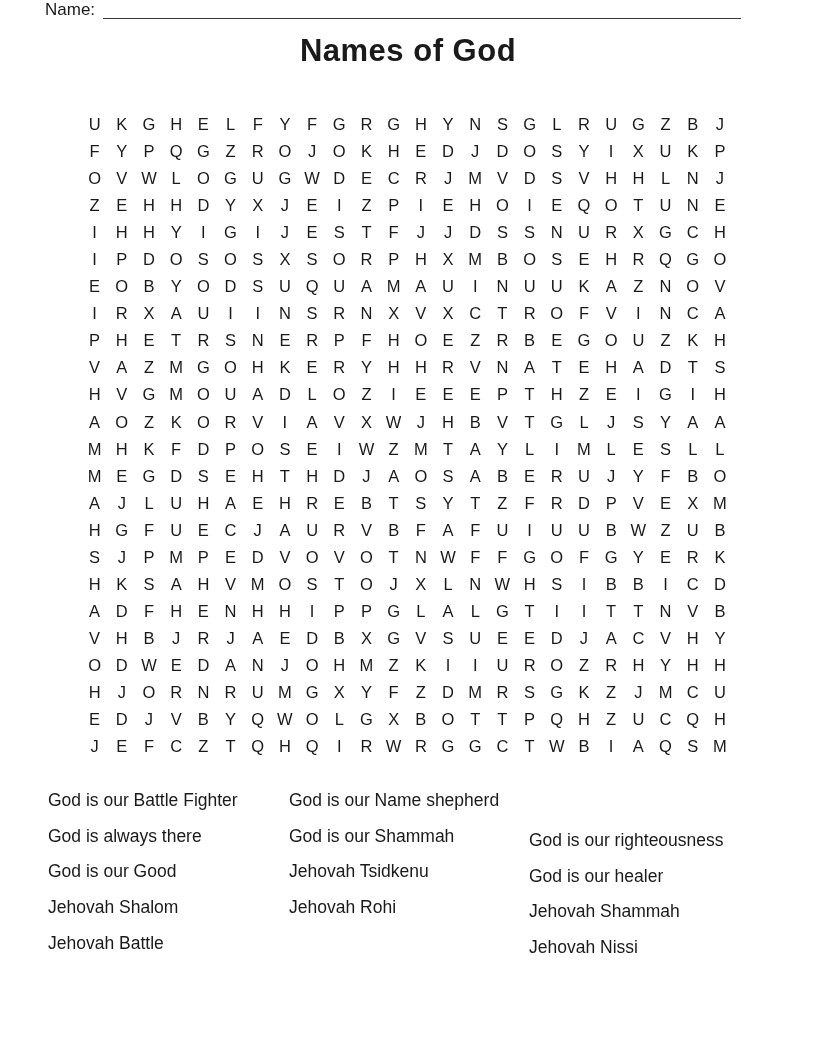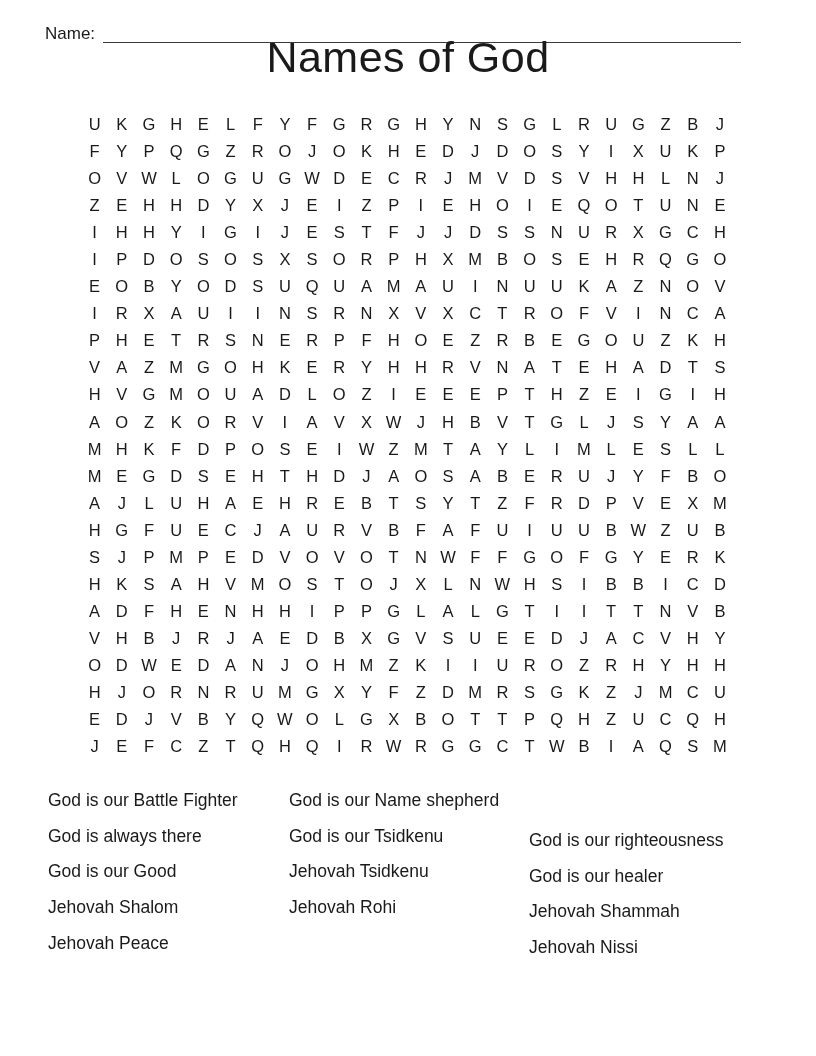--- a/index.html
+++ b/index.html
@@ -27,38 +27,37 @@
   .name-row {
     position: absolute;
     left: 45px;
     top: 1px;
     width: 696px;
     display: flex;
     align-items: flex-end;
     gap: 8px;
     font-size: 17px;
     line-height: 18px;
-    margin-top: 24px;
   }
   .name-label { white-space: nowrap; }
   .name-line {
     flex: 1;
     height: 17px;
     border-bottom: 1.6px solid var(--line);
   }
   
   .title {
     position: absolute;
     top: 33px;
     left: 0;
     width: 100%;
     margin: 0;
     text-align: center;
-    font-size: 43px;
-    font-weight: normal;
+    font-size: 31px;
+    font-weight: bold;
     letter-spacing: 0.5px;
     color: var(--text);
   }
   
   .grid {
     position: absolute;
     left: 81px;
     top: 111px;
     display: grid;
     grid-template-columns: repeat(24, 27.2px);
@@ -687,25 +686,25 @@
       <div class="cell">S</div>
       <div class="cell">M</div>
     </div>
 
   <div class="word-list">
     <div class="wl-col wl-col-1">
         <div class="wl-item">God is our Battle Fighter</div>
         <div class="wl-item">God is always there</div>
         <div class="wl-item">God is our Good</div>
         <div class="wl-item">Jehovah Shalom</div>
-        <div class="wl-item">Jehovah Peace</div>
+        <div class="wl-item">Jehovah Battle</div>
       </div>
     <div class="wl-col wl-col-2">
         <div class="wl-item">God is our Name shepherd</div>
-        <div class="wl-item">God is our Tsidkenu</div>
+        <div class="wl-item">God is our Shammah</div>
         <div class="wl-item">Jehovah Tsidkenu</div>
         <div class="wl-item">Jehovah Rohi</div>
       </div>
     <div class="wl-col wl-col-3">
         <div class="wl-item">God is our righteousness</div>
         <div class="wl-item">God is our healer</div>
         <div class="wl-item">Jehovah Shammah</div>
         <div class="wl-item">Jehovah Nissi</div>
       </div>
   </div>

